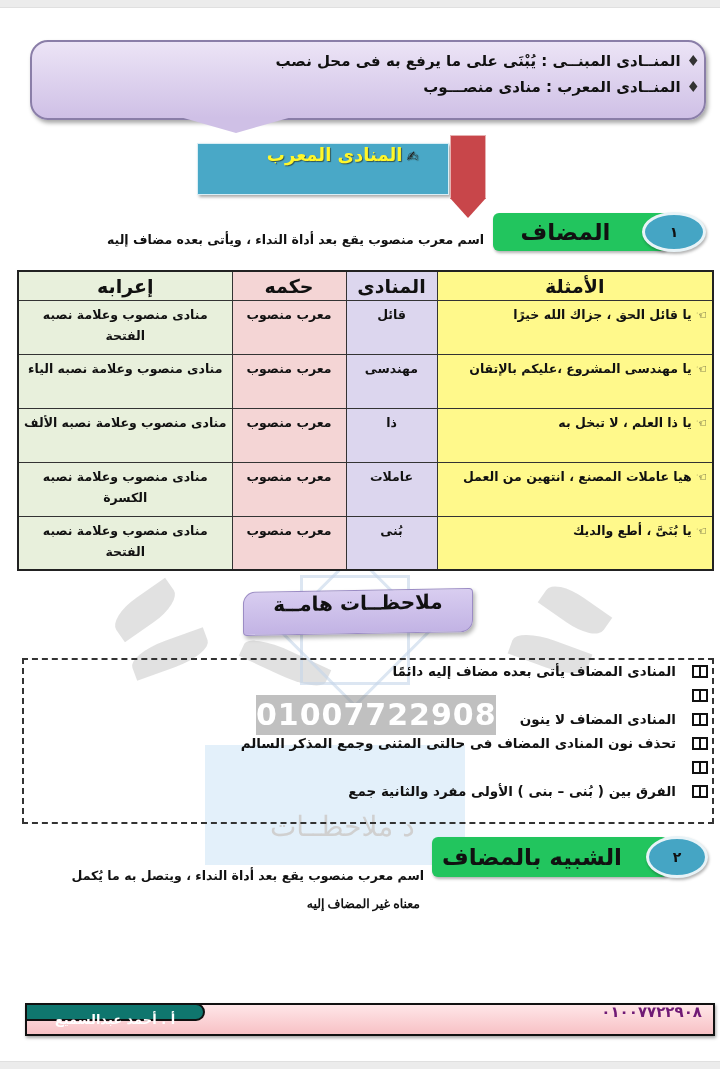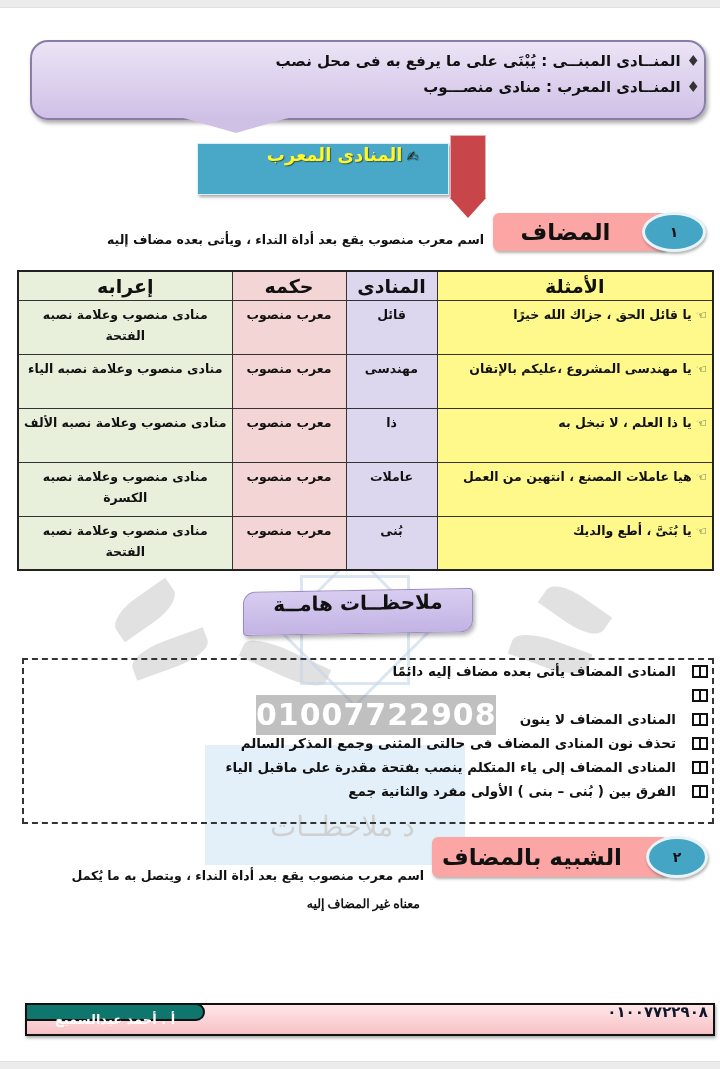--- a/index.html
+++ b/index.html
@@ -30,21 +30,21 @@
   
   .banner { left:197px; top:143px; width:252px; height:52px; background:#49a8c7; border:1px solid #d9eef5;
             box-shadow: 2px 2px 3px rgba(0,0,0,.35); }
   .banner-text { width:100%; text-align:center; line-height:52px; color:#fff72a; font: bold 18px "DejaVu Sans", sans-serif;
                  text-shadow: 1px 1px 1px #355; direction: rtl; padding-left: 39px; }
   .ribbon { left:450px; top:135px; width:36px; height:64px; background:#c8464a; border:1px solid #e6b0b0; }
   .ribbon-tip { left:450px; top:198px; width:0; height:0; border-left:18px solid transparent; border-right:18px solid transparent;
                 border-top:20px solid #c8464a; }
 
   
-  .sec-bar { background:#fca5a5; border-radius:6px; box-shadow: 1px 2px 3px rgba(0,0,0,.3); }
+  .sec-bar { background:#22c55e; border-radius:6px; box-shadow: 1px 2px 3px rgba(0,0,0,.3); }
   .sec-title { font: bold 23px "DejaVu Sans", sans-serif; color:#111; direction: rtl; text-align:center; }
   .sec-circle { background:#45a5c4; border:3px solid #e8f3f7; border-radius:50%; box-shadow: 1px 2px 3px rgba(0,0,0,.3);
                 text-align:center; font: bold 14px "DejaVu Sans", sans-serif; color:#111; }
   .desc { font: bold 12.5px "DejaVu Sans", sans-serif; direction: rtl; }
 
   
   table.tbl { position:absolute; left:17px; top:270px; width:697px; border-collapse:collapse; direction: rtl;
               border:2px solid #222; }
   .tbl th, .tbl td { border:1px solid #333; vertical-align: top; }
   .tbl th { height:29px; font: bold 19px "DejaVu Sans", sans-serif; text-align:center; vertical-align: middle; }
@@ -64,21 +64,21 @@
   .notes-box { left:22px; top:658px; width:692px; height:166px; border:2px dashed #333; }
   .note { right:12px; font: bold 13.5px "DejaVu Sans", sans-serif; direction: rtl; height:20px; line-height:20px; white-space:nowrap; }
   .book { display:inline-block; width:16px; height:13px; border:2px solid #111; margin-left:16px; vertical-align:-2px; position:relative; }
   .book::after { content:""; position:absolute; left:5px; top:0; width:2px; height:9px; background:#111; }
 
   
   .footer { left:25px; top:1003px; width:690px; height:33px; background:linear-gradient(#ffe6e8,#f7c1c5);
             border:2px solid #111; box-shadow: 1px 2px 3px rgba(0,0,0,.35); }
   .footer-name { left:25px; top:1003px; width:180px; height:18px; background:#0f766e; border:2px solid #111;
                  border-radius: 0 16px 16px 0; color:#fff; font: bold 13px "DejaVu Sans", sans-serif; text-align:center; line-height:29px; direction: rtl; }
-  .footer-phone { right:12px; top:1003px; height:33px; line-height:33px; font: bold 15px "DejaVu Sans", sans-serif; color:#0f172a; letter-spacing:2px; }
+  .footer-phone { right:18px; top:1003px; height:33px; line-height:33px; font: bold 15px "DejaVu Sans", sans-serif; color:#701a75; letter-spacing:2px; }
 </style>
 </head>
 <body>
 
 <div class="abs top-strip"></div>
 
 <div>
   <div class="wm-leaf" style="left:110px;top:595px;width:70px;height:30px;transform:rotate(-35deg);"></div>
   <div class="wm-leaf" style="left:130px;top:640px;width:80px;height:28px;transform:rotate(-20deg);"></div>
   <div class="wm-leaf" style="left:540px;top:595px;width:70px;height:30px;transform:rotate(35deg);"></div>
@@ -159,21 +159,21 @@
 
 <div class="abs notes-banner">
   <div class="notes-text">ملاحظــات هامــة</div>
 </div>
 
 <div class="abs notes-box"></div>
 <div class="abs note" style="top:661px;"><span class="book"></span><span>المنادى المضاف يأتى بعده مضاف إليه دائمًا</span></div>
 <div class="abs note" style="top:685px;"><span class="book"></span></div>
 <div class="abs note" style="top:709px;"><span class="book"></span><span>المنادى المضاف لا ينون</span></div>
 <div class="abs note" style="top:733px;"><span class="book"></span><span>تحذف نون المنادى المضاف فى حالتى المثنى وجمع المذكر السالم</span></div>
-<div class="abs note" style="top:757px;"><span class="book"></span><span>المنادى المضاف إلى ياء المتكلم ينصب بفتحة مقدرة على ماقبل الياء</span></div>
+<div class="abs note" style="top:757px;"><span class="book"></span></div>
 <div class="abs note" style="top:781px;"><span class="book"></span><span>الفرق بين ( بُنى – بنى )  الأولى مفرد والثانية جمع</span></div>
 
 <div class="abs sec-bar" style="left:432px;top:837px;width:236px;height:40px;">
   <div class="sec-title" style="line-height:40px;padding-left:8px;padding-right:44px;">الشبيه بالمضاف</div>
 </div>
 <div class="abs sec-circle" style="left:646px;top:836px;width:62px;height:42px;line-height:36px;">٢</div>
 <div class="abs desc" style="right:296px;top:868px;">اسم معرب منصوب يقع بعد أداة النداء ، ويتصل به ما يُكمل</div>
 <div class="abs desc" style="right:300px;top:896px;font-family:Liberation Serif, serif;">معناه غير المضاف إليه</div>
 
 <div class="abs footer"></div>

